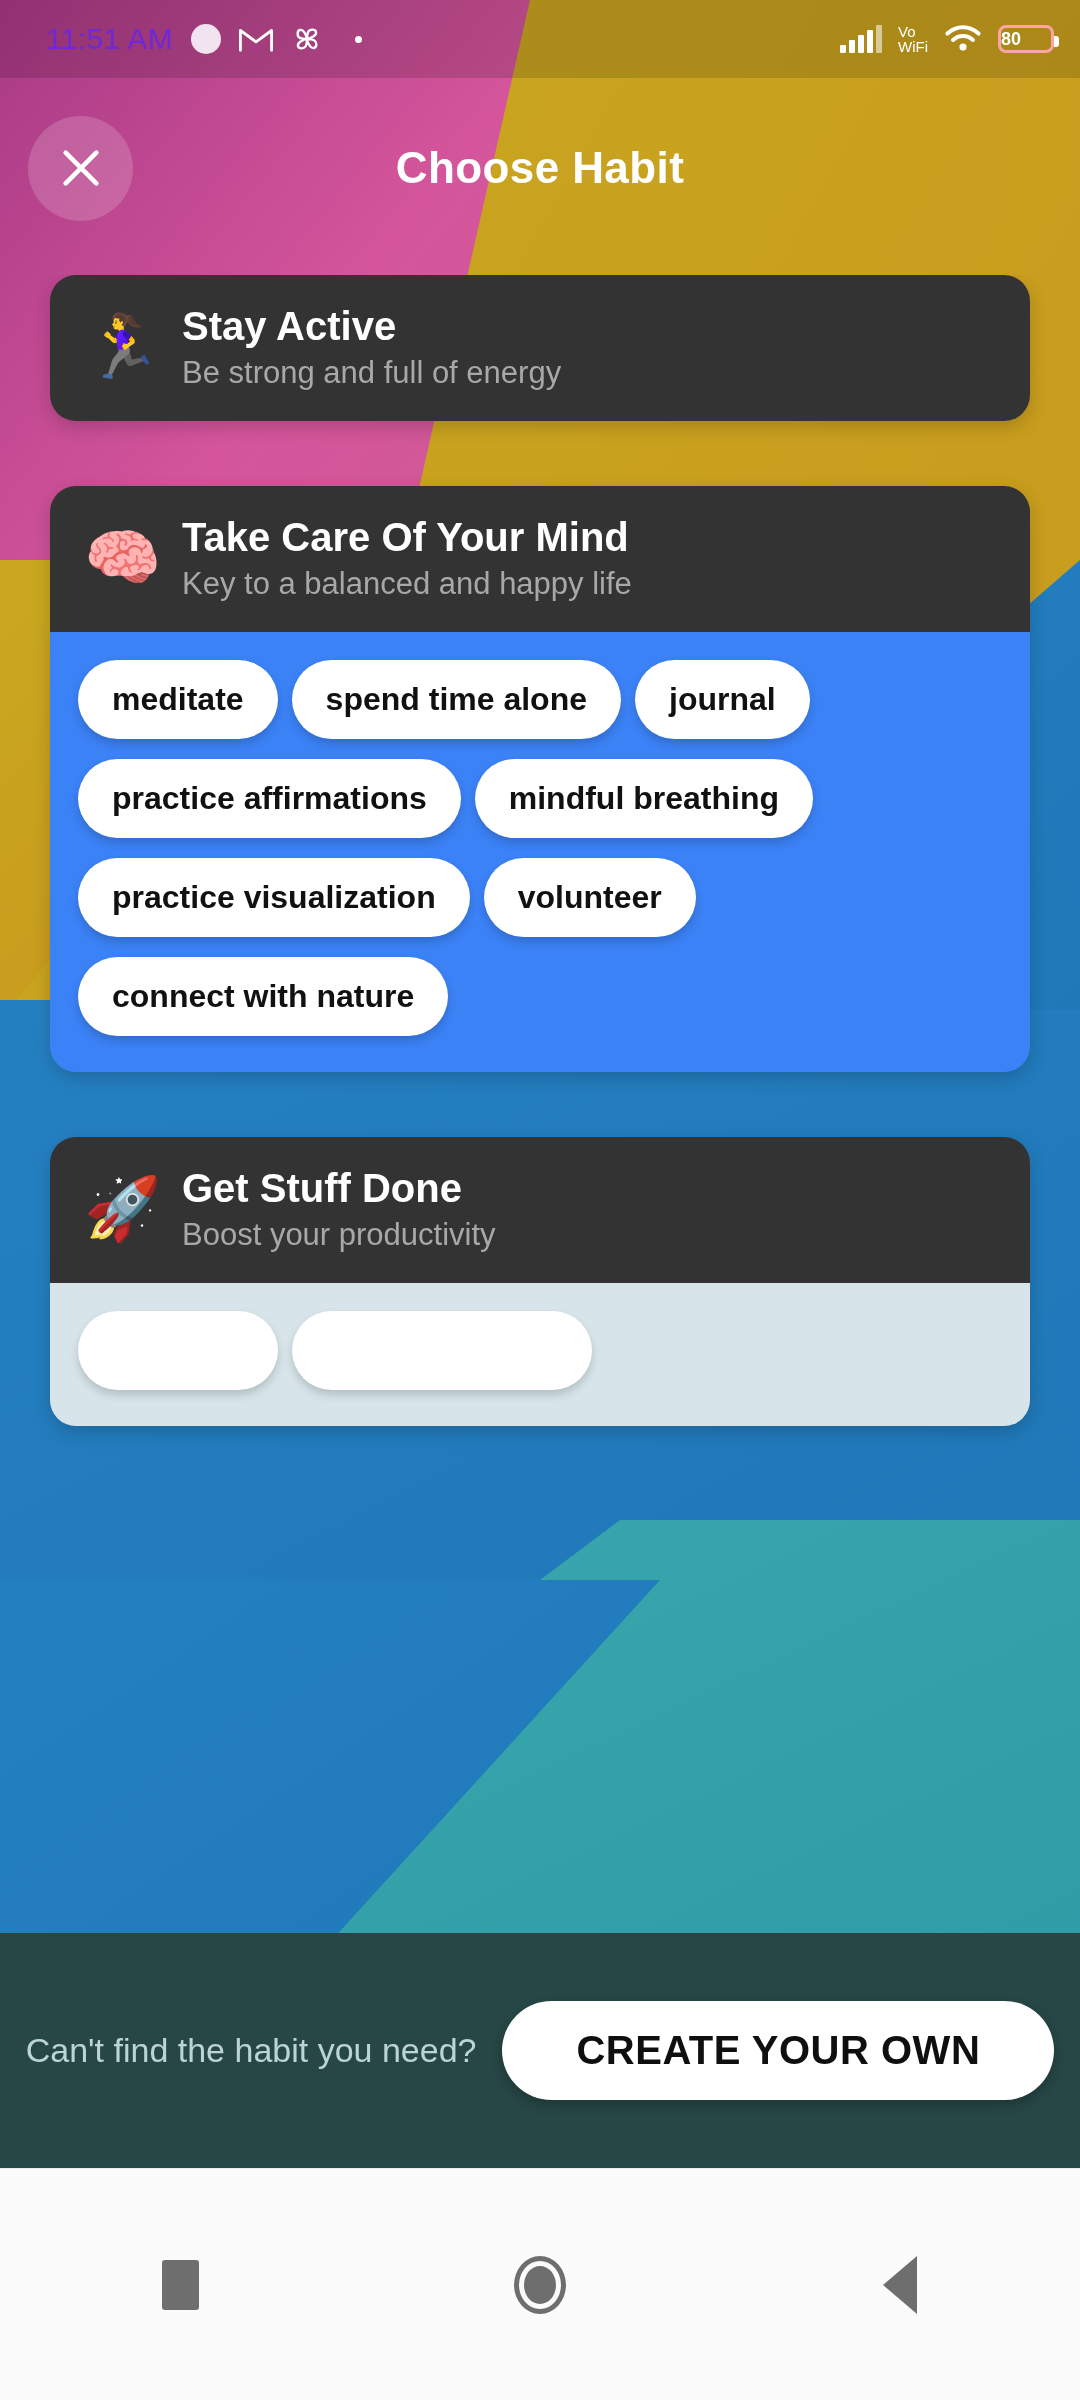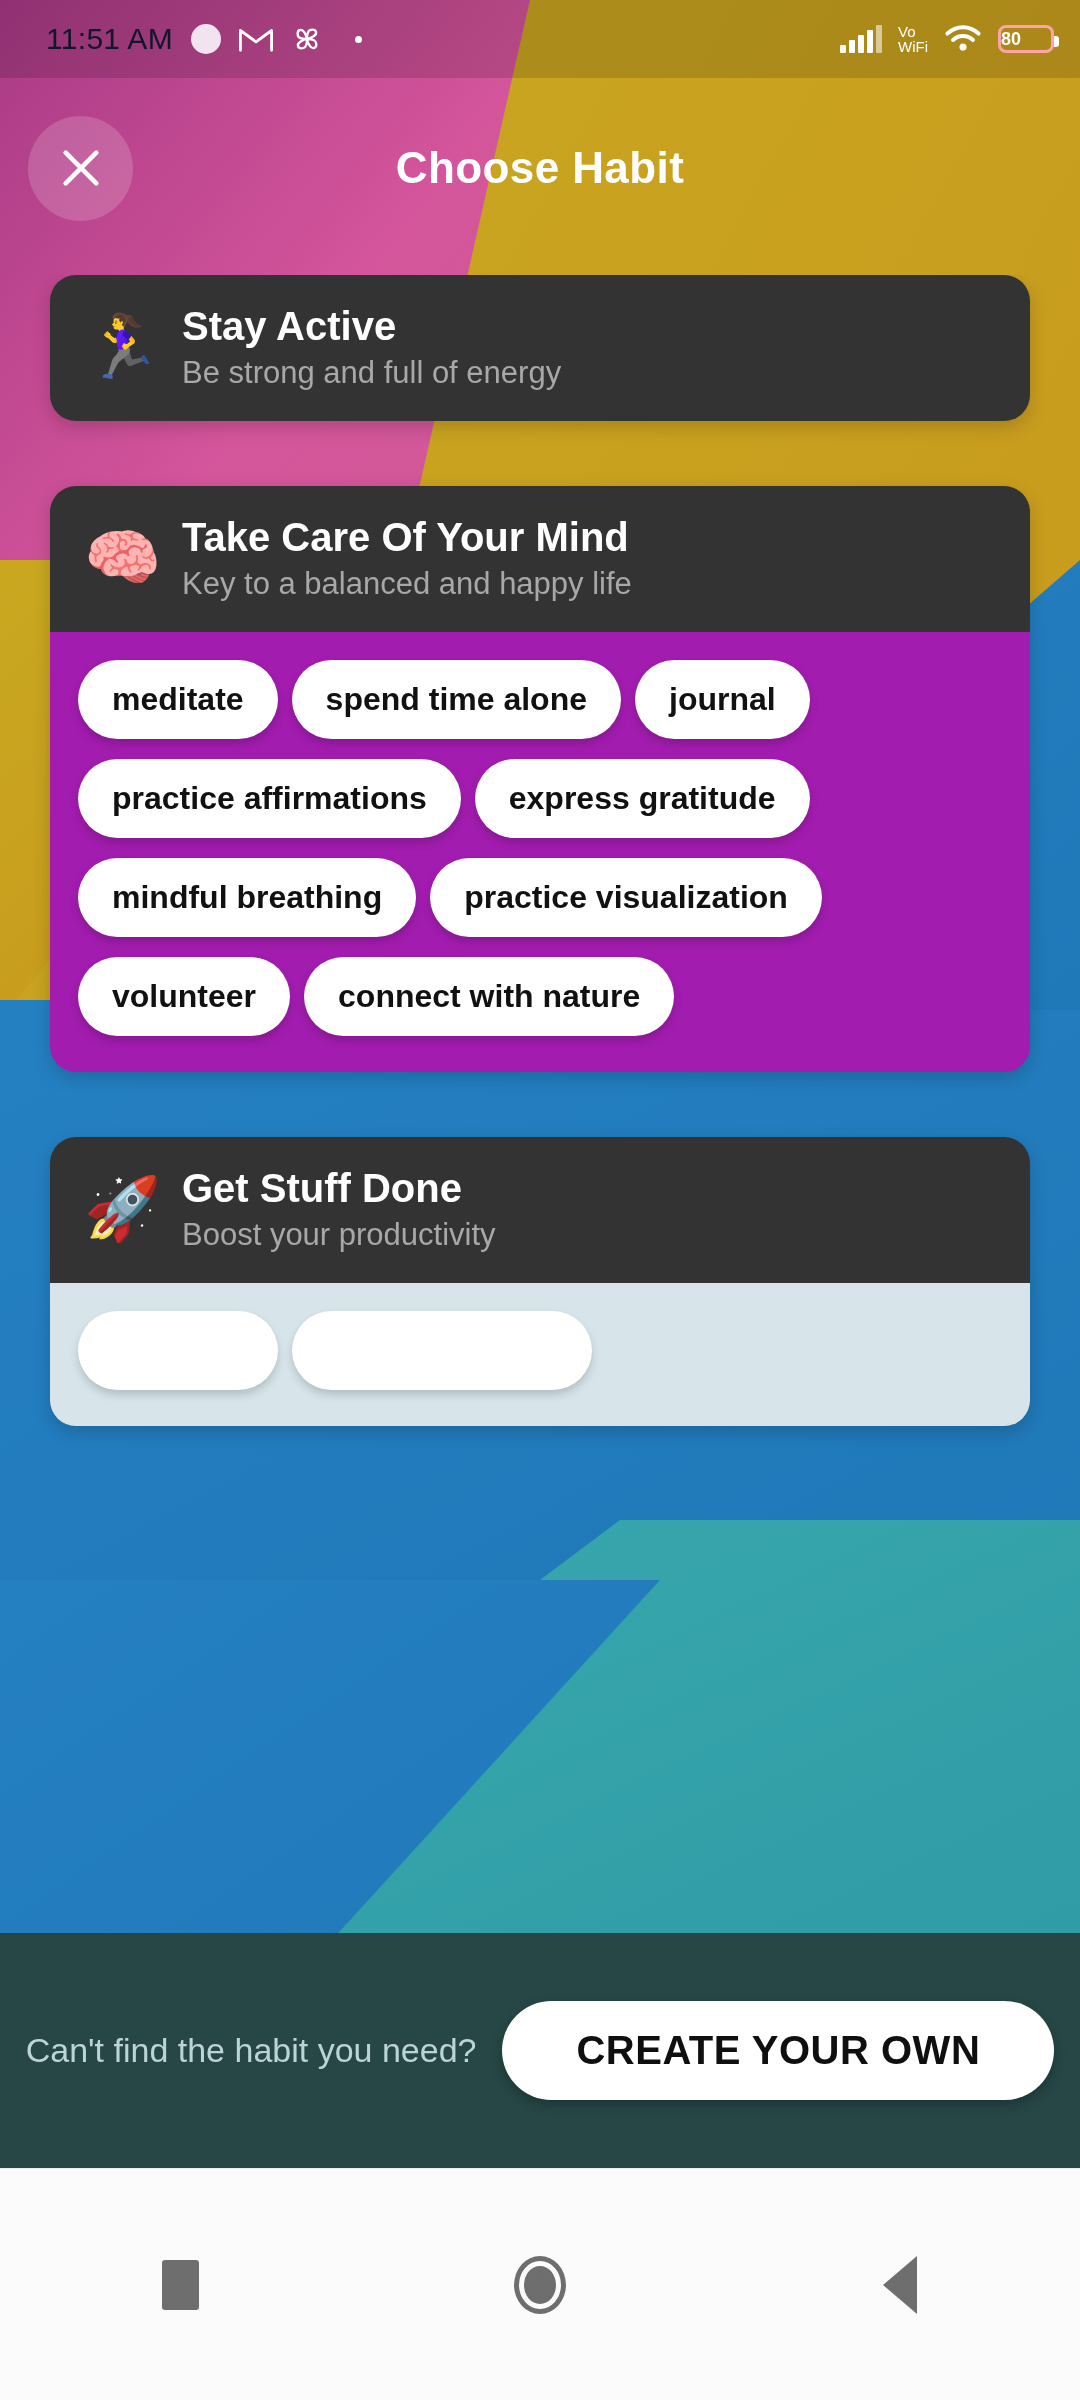--- a/index.html
+++ b/index.html
@@ -15,21 +15,21 @@
   #bg-art { position:absolute; inset:0; width:1080px; height:2400px; z-index:0; }
 
   
   #status-bar{
     position:absolute; top:0; left:0; width:1080px; height:78px;
     display:flex; align-items:center; justify-content:space-between;
     padding:0 26px 0 46px; z-index:6;
     background:rgba(0,0,0,0.14);
   }
   .sb-left{ display:flex; align-items:center; gap:18px; }
-  .sb-clock{ color:#0f172a; font-size:30px; letter-spacing:.3px; }
+  .sb-clock{ color:#6d28d9; font-size:30px; letter-spacing:.3px; }
   .sb-circle{ width:30px; height:30px; border-radius:50%; background:#f1e3ef; }
   .sb-right{ display:flex; align-items:center; gap:16px; }
   .sb-dot{ width:7px; height:7px; border-radius:50%; background:#ffffff; margin-left:14px; }
 
   .signal{ display:flex; align-items:flex-end; gap:3px; height:27px; }
   .signal i{ display:block; width:6px; background:#fff; border-radius:1px; }
   .signal i:nth-child(1){ height:8px;  opacity:.95;}
   .signal i:nth-child(2){ height:13px; }
   .signal i:nth-child(3){ height:18px; }
   .signal i:nth-child(4){ height:23px; }
@@ -80,21 +80,21 @@
   .card-sub{ color:#a8a8a8; font-size:31px; font-weight:400; margin-top:6px; }
 
   .chip-wrap{ padding:28px 28px 36px 28px; display:flex; flex-wrap:wrap; gap:20px 14px; }
   .chip{
     background:#ffffff; border-radius:44px; padding:21px 34px;
     font-size:32px; font-weight:700; color:#111111; white-space:nowrap;
     box-shadow:0 5px 9px rgba(0,0,0,.17); cursor:pointer;
     font-family:"Liberation Sans", sans-serif;
   }
   .body-active{ background:#e6e0d6; }
-  .body-mind  { background:#a21caf; }
+  .body-mind  { background:#3b82f6; }
   .body-done  { background:#d7e5ea; }
 
   
   #bottom-bar{
     position:absolute; left:0; bottom:232px; width:1080px; height:235px;
     background:#264746; z-index:7;
     display:flex; flex-direction:row; align-items:center; justify-content:center; gap:26px;
   }
   #cta-question{ color:#bcd4d6; font-size:34px; }
   #cta-button{
@@ -215,21 +215,20 @@
         <div>
           <div class="card-title">Take Care Of Your Mind</div>
           <div class="card-sub">Key to a balanced and happy life</div>
         </div>
       </div>
       <div class="chip-wrap body-mind">
         <div class="chip">meditate</div>
         <div class="chip">spend time alone</div>
         <div class="chip">journal</div>
         <div class="chip">practice affirmations</div>
-        <div class="chip">express gratitude</div>
         <div class="chip">mindful breathing</div>
         <div class="chip">practice visualization</div>
         <div class="chip">volunteer</div>
         <div class="chip">connect with nature</div>
       </div>
     </div>
     <div class="habit-card">
       <div class="card-header">
         <div class="card-emoji">🚀</div>
         <div>

